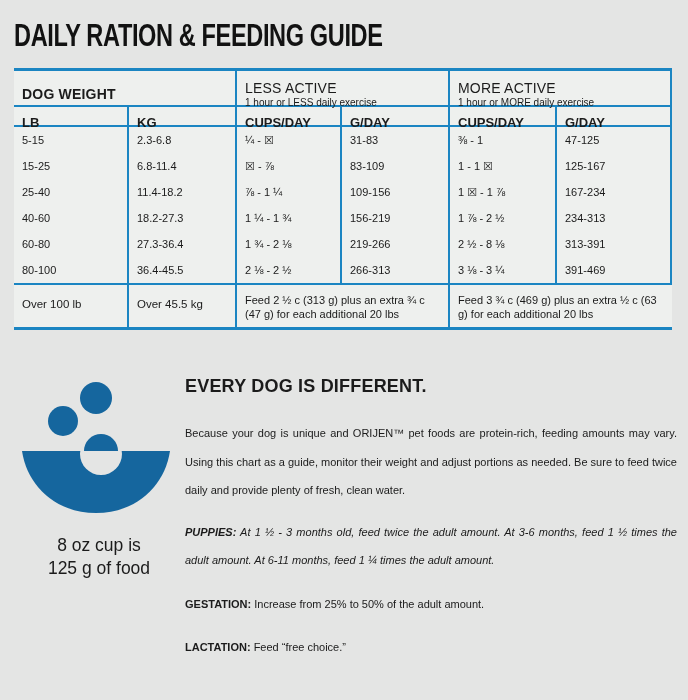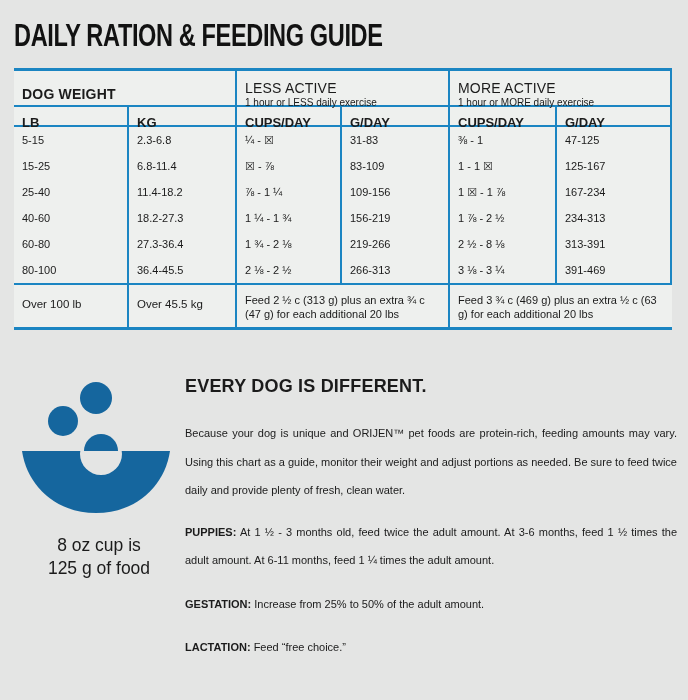--- a/index.html
+++ b/index.html
@@ -47,21 +47,21 @@
   .rowOver .cell { font-size:11px; line-height:14px; padding-top:8px; padding-right:10px; padding-bottom:4px; }
   .rowOver .wcell { display:flex; align-items:center; font-size:11.5px; padding-top:0; }
 
   
   .bowl-wrap { position:absolute; left:22px; top:380px; width:148px; height:134px; }
   .cup-caption { position:absolute; left:11px; top:534px; width:176px;
                  text-align:center; font-size:17.5px; line-height:23px; }
   .info { position:absolute; left:185px; top:376px; width:492px; }
   .info h2 { font-size:18px; font-weight:bold; letter-spacing:0.2px; margin-bottom:22px; }
   .info p { font-size:11px; line-height:28.5px; text-align:justify; }
-  .info .para2 { margin-top:13px; }
+  .info .para2 { margin-top:13px;font-style:italic; }
   .oneline { margin-top:15px; font-size:16px; line-height:24px; white-space:nowrap; }
   .info b { font-weight:bold; }
 </style>
 </head>
 <body>
 
 <h1 class="title">DAILY RATION &amp; FEEDING GUIDE</h1>
 
 <div class="ftable">
 

